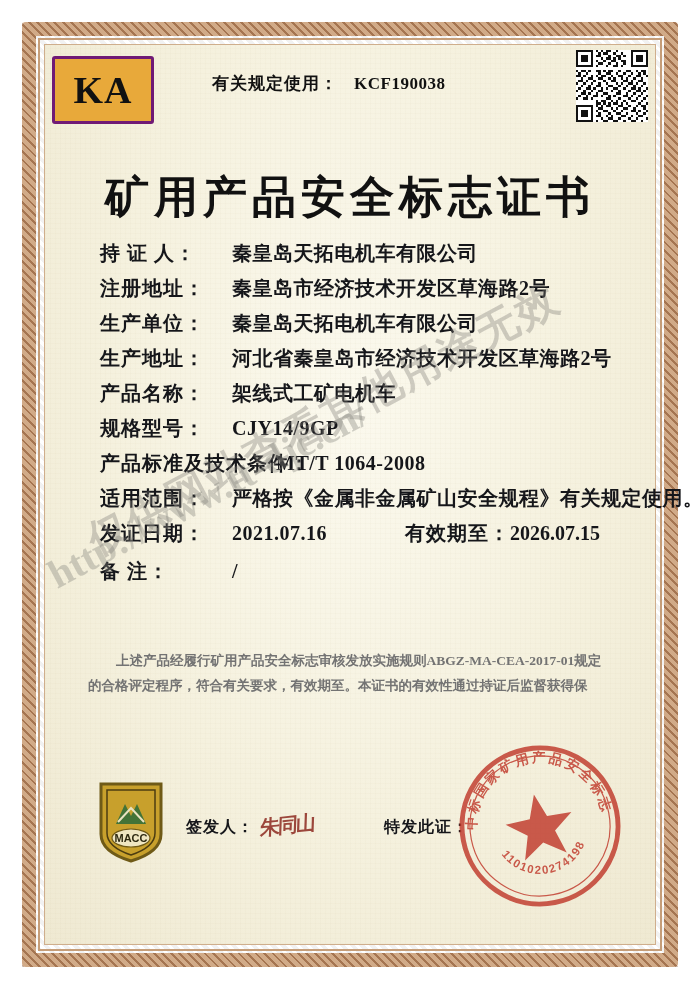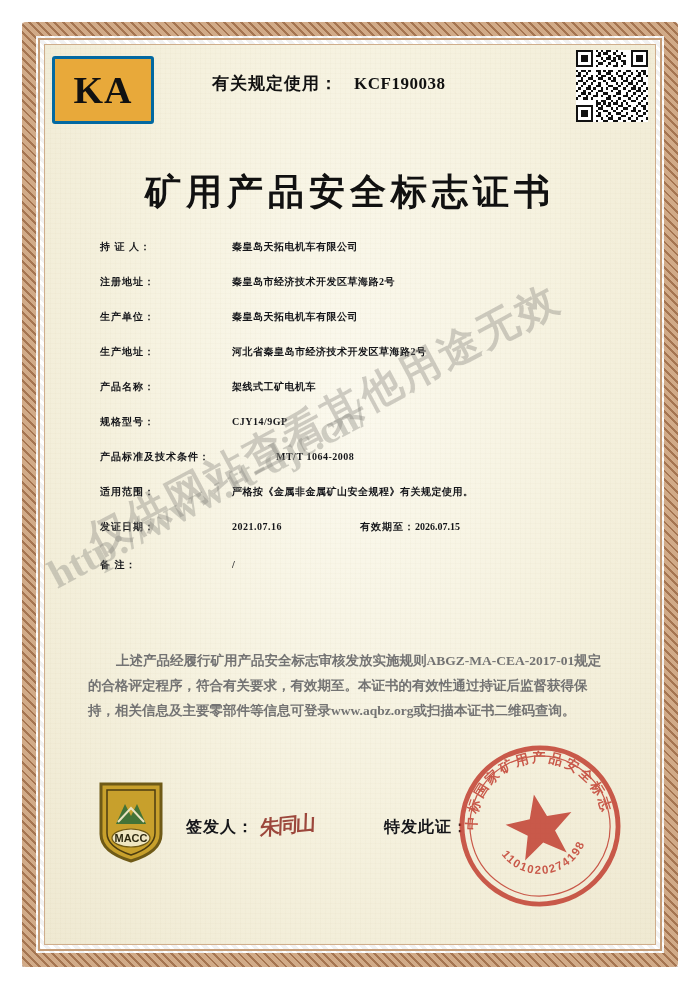--- a/index.html
+++ b/index.html
@@ -85,21 +85,21 @@
     z-index: 3;
   }
   
   .ka-logo {
     position: absolute;
     left: 52px;
     top: 56px;
     width: 96px;
     height: 62px;
     background: #e8a93a;
-    border: 3px solid #0369a1;
+    border: 3px solid #701a75;
     border-radius: 3px;
     display: flex;
     align-items: center;
     justify-content: center;
   }
   .ka-logo span {
     font-family: "Liberation Serif", serif;
     font-weight: bold;
     font-size: 38px;
     color: #111;
@@ -131,38 +131,38 @@
   .cert-no-value { margin-left: 16px; letter-spacing: 0.5px; }
 
   
   .title {
     position: absolute;
     left: 0; right: 0;
     top: 168px;
     text-align: center;
     font-family: "Liberation Serif", serif;
     font-weight: bold;
-    font-size: 36px;
+    font-size: 44px;
     letter-spacing: 5px;
     color: #111;
   }
 
   
   .fields {
     position: absolute;
     left: 100px;
     right: 70px;
     top: 240px;
   }
   .row {
     display: flex;
     align-items: baseline;
     height: 35px;
     font-family: "Liberation Serif", serif;
-    font-size: 10px;
+    font-size: 20px;
     font-weight: bold;
     color: #15161a;
   }
   .row .lbl {
     width: 132px;
     flex: 0 0 132px;
     letter-spacing: 1px;
     white-space: nowrap;
   }
   .row .lbl.wide {
@@ -558,21 +558,20 @@
       <div class="row">
         <span class="lbl">备  注：</span>
         <span class="val">/</span>
       </div>
 
     </div>
 
     <div class="para">
       <span class="indent"></span><span>上述产品经履行矿用产品安全标志审核发放实施规则ABGZ-MA-CEA-2017-01规定</span><br>
       <span>的合格评定程序，符合有关要求，有效期至。本证书的有效性通过持证后监督获得保</span><br>
-      <span>持，相关信息及主要零部件等信息可登录www.aqbz.org或扫描本证书二维码查询。</span>
     </div>
 
     <div class="macc">
       <svg width="66" height="84" viewBox="0 0 66 84">
         <path d="M3 4 H63 V54 Q63 72 33 81 Q3 72 3 54 Z" fill="#c8a02c" stroke="#6f5a17" stroke-width="3"></path>
         <path d="M9 10 H57 V53 Q57 67 33 75 Q9 67 9 53 Z" fill="none" stroke="#4c3c10" stroke-width="1.5"></path>
         <path d="M18 44 L27 24 L33 36 L39 24 L48 44 Z" fill="#2b6b3a" opacity="0.85"></path>
         <path d="M20 42 L33 28 L46 42" fill="none" stroke="#e9e2c0" stroke-width="2"></path>
         <ellipse cx="33" cy="58" rx="19" ry="9" fill="#efe6c2" stroke="#6f5a17" stroke-width="1.2"></ellipse>
         <text x="33" y="62" font-family="Liberation Sans, sans-serif" font-size="11" font-weight="bold" fill="#2e2a12" text-anchor="middle">MACC</text>

